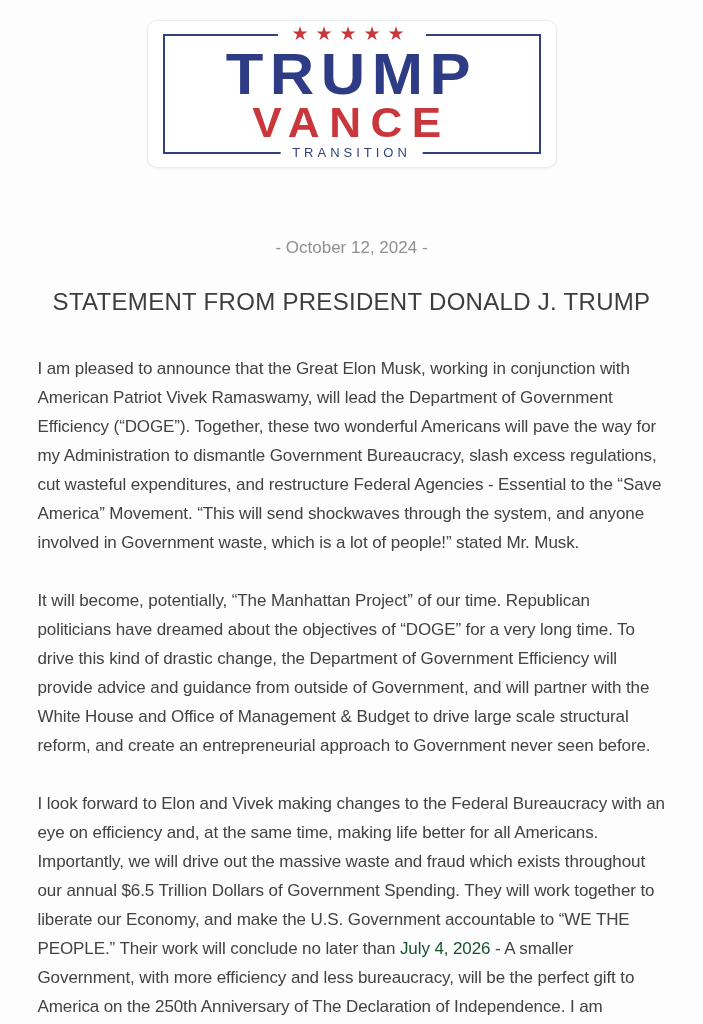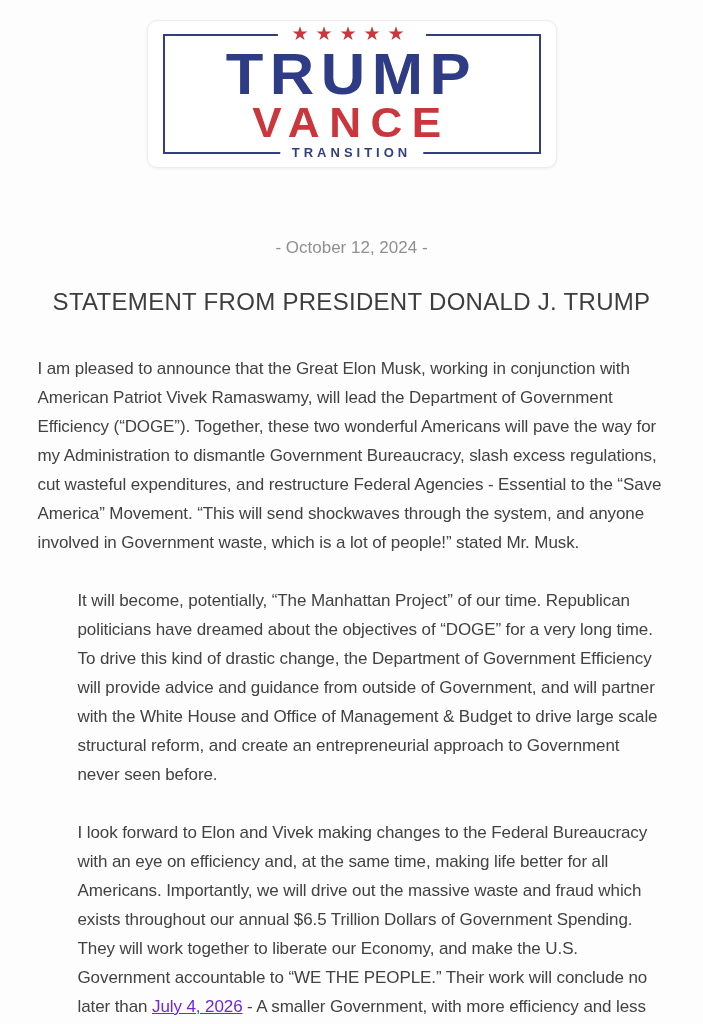--- a/index.html
+++ b/index.html
@@ -70,21 +70,21 @@
   }
   .logo-transition {
     position: absolute;
     bottom: -10px;
     left: 50%;
     transform: translateX(-50%);
     background: #ffffff;
     padding: 0 12px;
     color: #333f7d;
     font-size: 13px;
-    font-weight: 700;
+    font-weight: 400;
     letter-spacing: 4px;
     line-height: 18px;
     white-space: nowrap;
   }
 
   
   .date-line {
     margin-top: 70px;
     text-align: center;
     color: #8f8f8f;
@@ -101,24 +101,23 @@
     line-height: 28px;
   }
   .statement-body {
     width: 628px;
     margin: 38px auto 0 auto;
     color: #424242;
     font-size: 17px;
     line-height: 29px;
     letter-spacing: -0.1px;
   }
-  .statement-body p + p { margin-top: 29px; margin-left: 40px; }
+  .statement-body p + p { margin-top: 29px; }
   .inline-link {
-    color: #6d28d9;
-    text-decoration: underline;
+    color: #14532d;
     cursor: pointer;
   }
 </style>
 </head>
 <body>
 
 <div class="page">
 
   <div class="logo-card">
     <div class="logo-inner">

